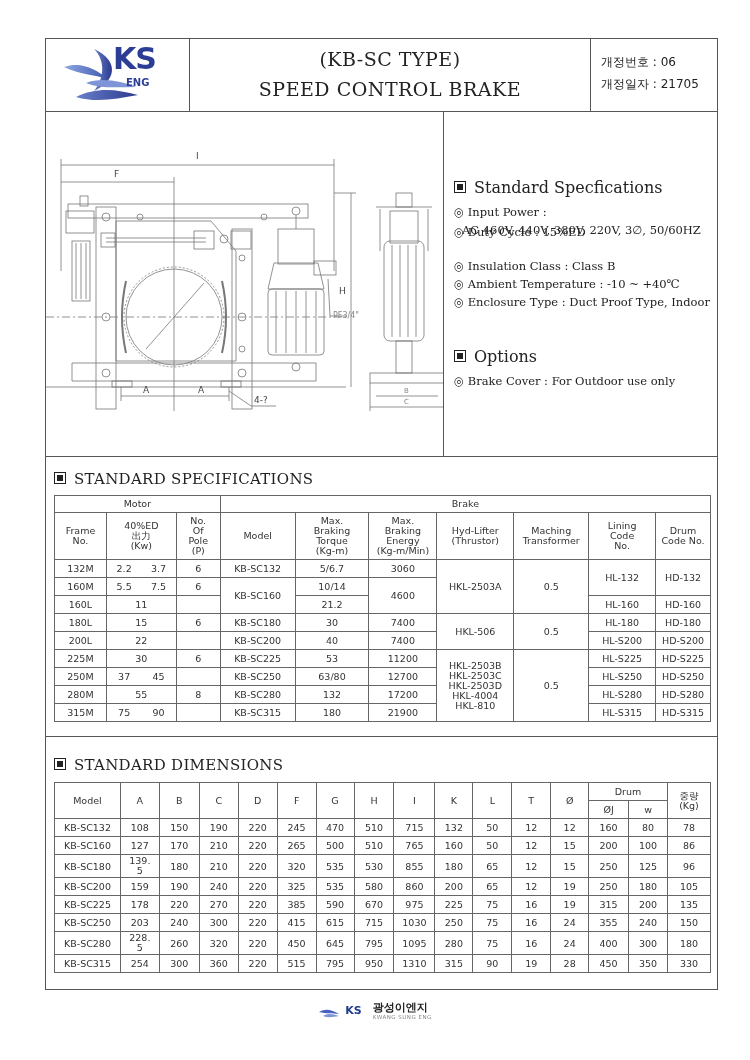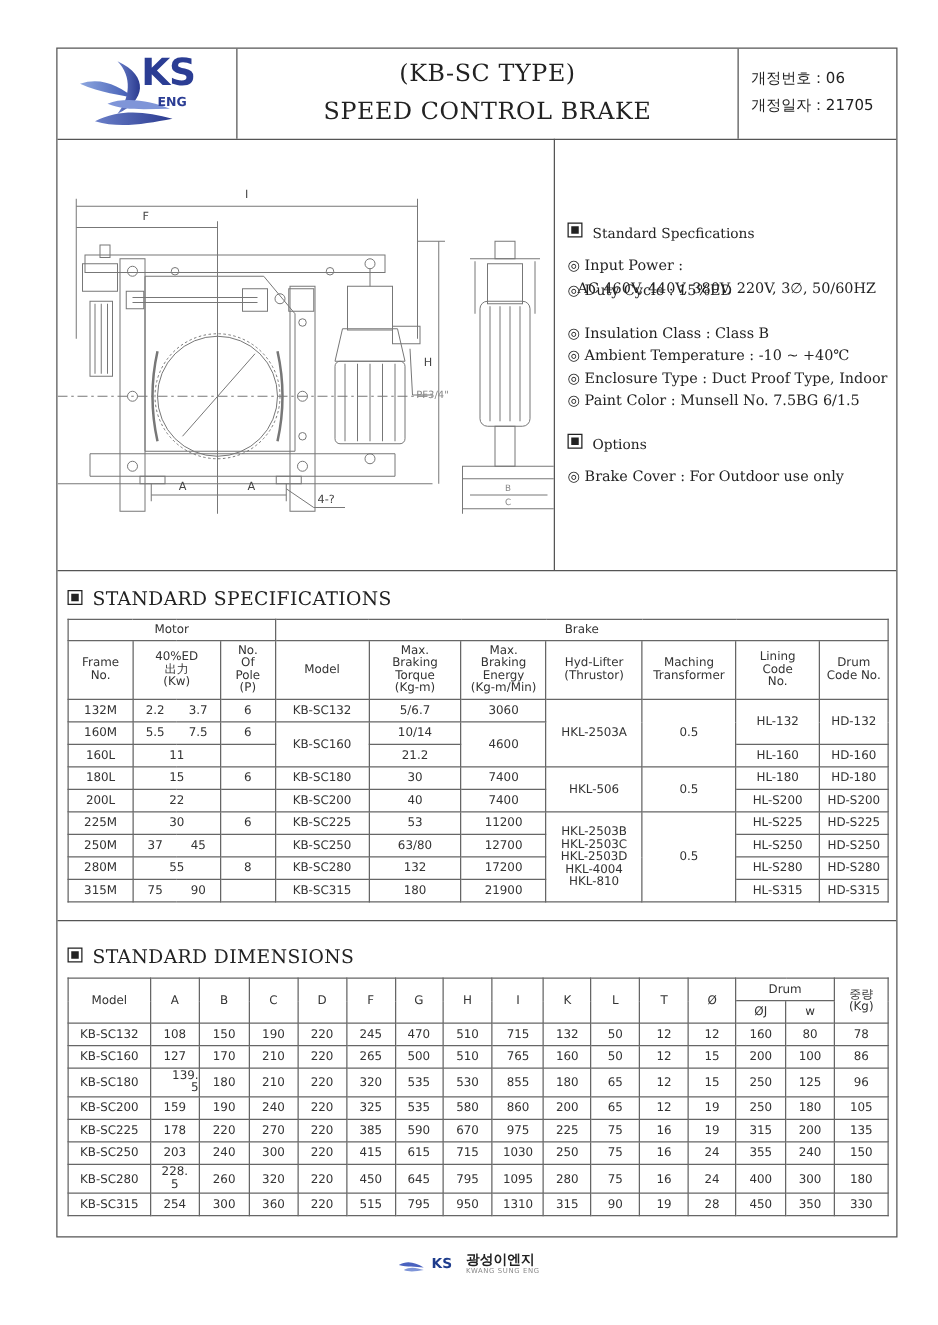--- a/index.html
+++ b/index.html
@@ -4,21 +4,21 @@
 <style>
   html,body{margin:0;padding:0;background:#fff;}
   body{width:750px;height:1060px;position:relative;font-family:"DejaVu Serif",serif;color:#222;}
   .frame{position:absolute;left:45px;top:38px;width:673px;height:952px;border:1px solid #555;box-sizing:border-box;}
   .hdr{position:absolute;left:0;top:0;width:671px;height:72px;border-bottom:1px solid #555;display:flex;}
   .logo{width:143px;border-right:1px solid #555;position:relative;}
   .title{flex:1;border-right:1px solid #555;text-align:center;font-family:"DejaVu Serif",serif;font-size:19px;line-height:30px;padding-top:5px;color:#222;letter-spacing:0.5px;}
   .rev{width:126px;font-size:12px;line-height:22px;padding:12px 0 0 10px;box-sizing:border-box;font-family:"DejaVu Sans",sans-serif;}
   .drawing{position:absolute;left:0;top:72px;width:397px;height:345px;border-right:1px solid #555;}
   .specs{position:absolute;left:398px;top:72px;width:273px;height:345px;font-size:11.5px;font-family:"DejaVu Serif",serif;}
-  .specs .h{font-size:11px;margin:0;position:absolute;left:10px;}
+  .specs .h{font-size:16px;margin:0;position:absolute;left:10px;}
   .specs .ln{position:absolute;left:10px;white-space:nowrap;}
   .sq{display:inline-block;width:10px;height:10px;border:1px solid #222;position:relative;margin-right:8px;vertical-align:0px;}
   .sq:after{content:"";position:absolute;left:2px;top:2px;width:6px;height:6px;background:#222;}
   .sect{position:absolute;left:0;width:671px;border-top:1px solid #555;}
   .sect-title{position:absolute;left:8px;font-size:15px;font-family:"DejaVu Serif",serif;letter-spacing:0.3px;}
   table{border-collapse:collapse;font-family:"DejaVu Sans",sans-serif;font-size:9.5px;color:#333;position:absolute;}
   td,th{border:1px solid #666;text-align:center;font-weight:normal;padding:0;}
   th{line-height:10px;}
   .footer{position:absolute;left:0;top:1000px;width:750px;text-align:center;}
   .ft-ks{display:inline-block;font-family:"DejaVu Sans",sans-serif;font-weight:bold;color:#1e3c8c;font-size:11px;vertical-align:middle;}
@@ -169,21 +169,20 @@
   </div>
 
   <div class="specs">
     <div class="h" style="top:67px;"><span class="sq"></span><span>Standard Specfications</span></div>
     <div class="ln" style="top:94px;">◎ Input Power :</div>
     <div class="ln" style="top:112px;left:18px;">AC 460V, 440V, 380V, 220V, 3∅, 50/60HZ</div>
     <div class="ln" style="top:114px;">◎ Duty Cycle : 15%ED</div>
     <div class="ln" style="top:148px;">◎ Insulation Class : Class B</div>
     <div class="ln" style="top:166px;">◎ Ambient Temperature : -10 ~ +40℃</div>
     <div class="ln" style="top:184px;">◎ Enclosure Type : Duct Proof Type, Indoor</div>
-    <div class="ln" style="top:202px;">◎ Paint Color : Munsell No. 7.5BG 6/1.5</div>
     <div class="h" style="top:236px;"><span class="sq"></span><span>Options</span></div>
     <div class="ln" style="top:263px;">◎ Brake Cover : For Outdoor use only</div>
   </div>
 
   <div class="sect" style="top:417px;height:280px;">
     <div class="sect-title" style="top:13px;"><span class="sq"></span><span>STANDARD SPECIFICATIONS</span></div>
     <table style="left:8px;top:38px;width:657px;">
       <colgroup>
         <col style="width:52px">
           <col style="width:35px">
@@ -421,21 +420,21 @@
             <td>160</td>
             <td>50</td>
             <td>12</td>
             <td>15</td>
             <td>200</td>
             <td>100</td>
             <td>86</td>
           </tr>
           <tr style="height: 23px;">
             <td>KB-SC180</td>
-            <td style="white-space: pre-line; line-height: 10px; text-align: right;">139.
+            <td style="white-space: pre-line; line-height: 10px;">139.
 5</td>
             <td>180</td>
             <td>210</td>
             <td>220</td>
             <td>320</td>
             <td>535</td>
             <td>530</td>
             <td>855</td>
             <td>180</td>
             <td>65</td>

